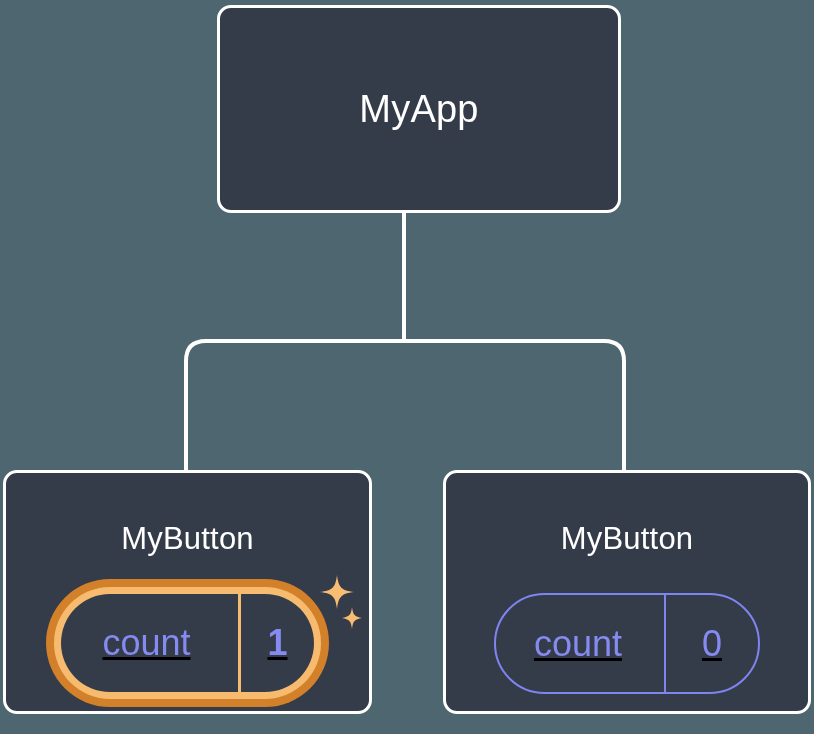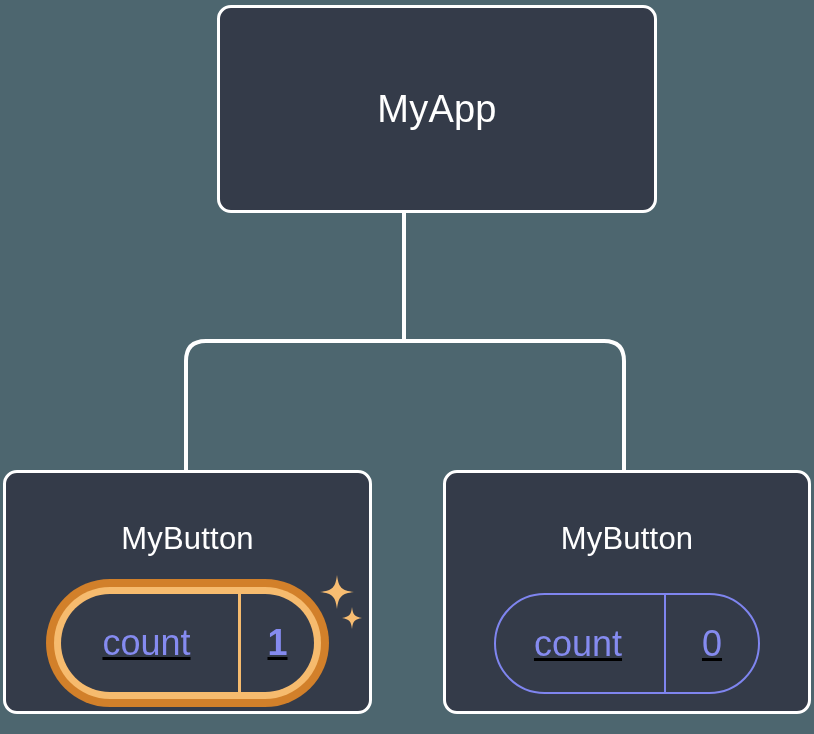--- a/index.html
+++ b/index.html
@@ -45,21 +45,21 @@
     color: #ffffff;
     font-weight: 400;
     letter-spacing: 0.2px;
     white-space: nowrap;
   }
 
   
   #node-root {
     left: 217px;
     top: 5px;
-    width: 440px;
+    width: 404px;
     height: 208px;
     justify-content: center;
   }
   #node-root .node-title { font-size: 38px; }
 
   
   .node-child {
     top: 470px;
     height: 244px;
     border-bottom-left-radius: 14px;

